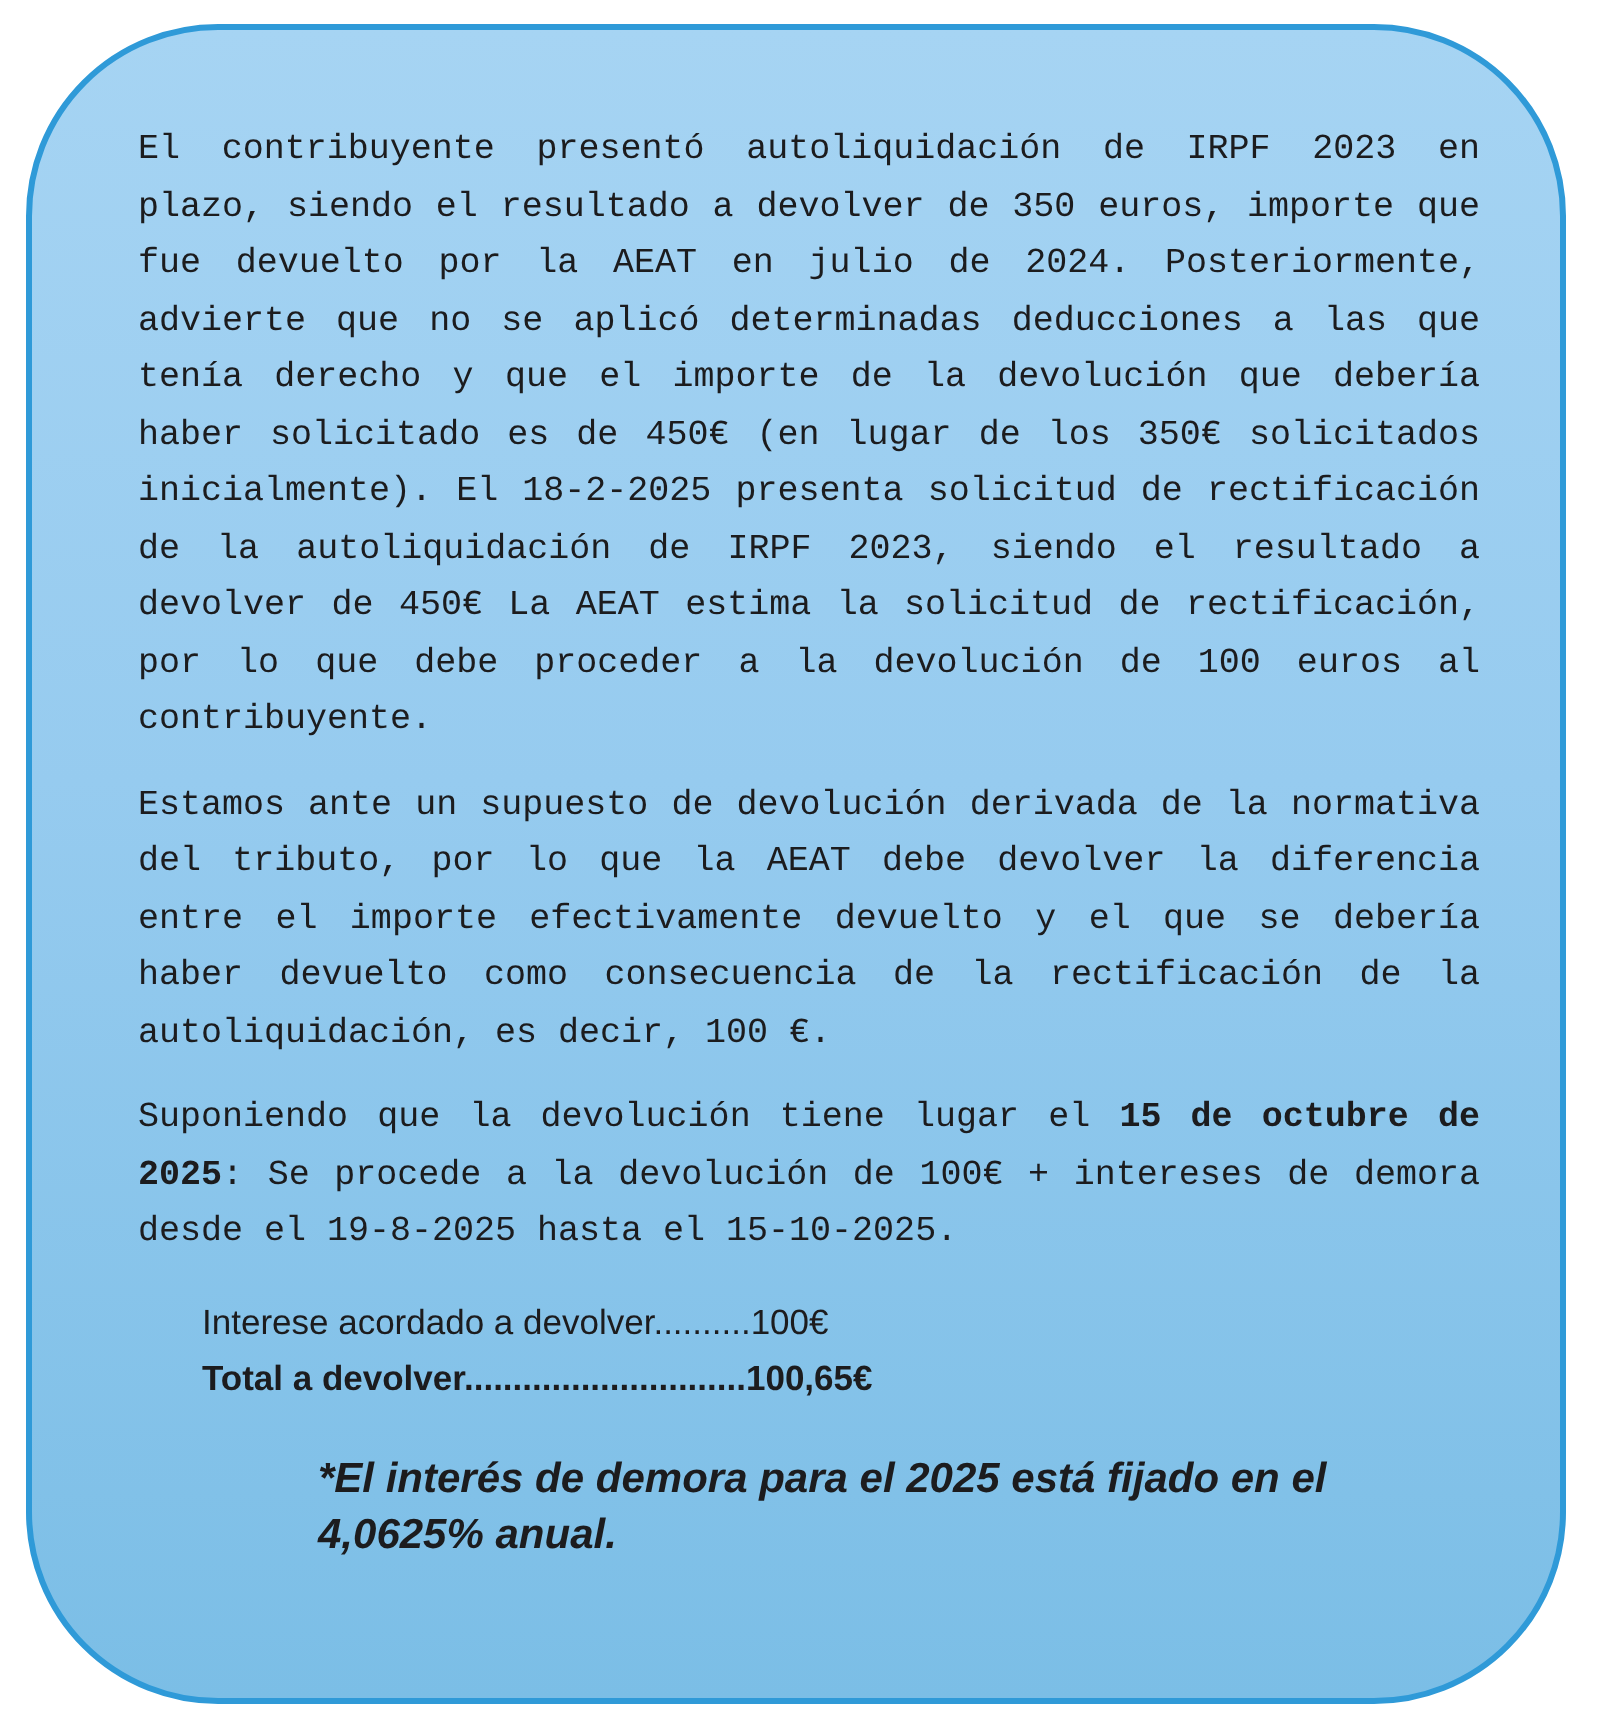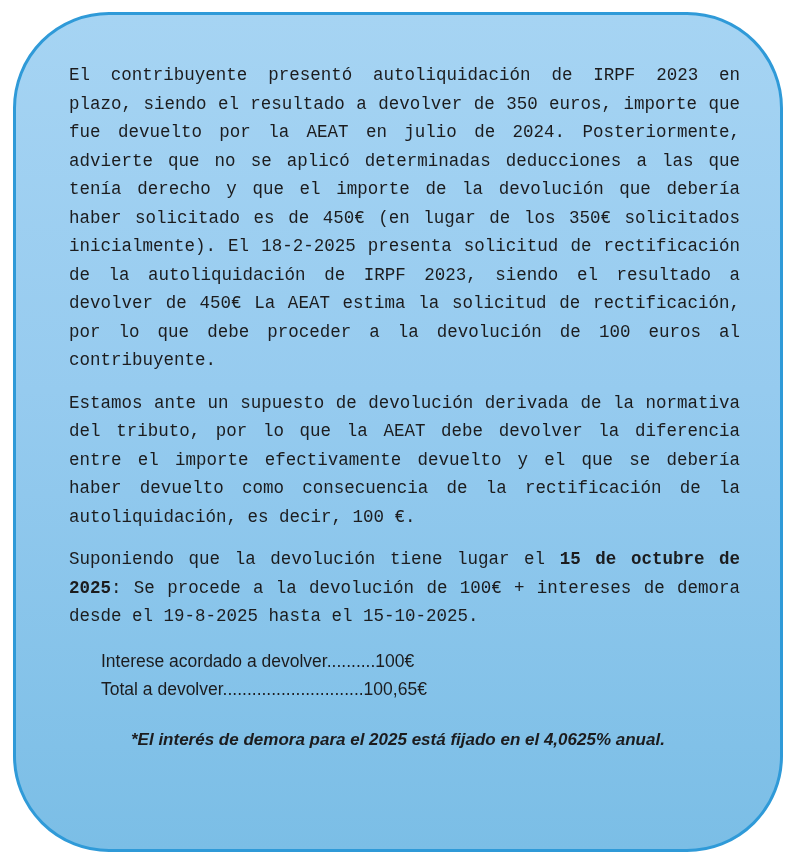--- a/index.html
+++ b/index.html
@@ -36,24 +36,24 @@
     text-align: justify;
     margin: 0 0 14px 0;
     font-family: Liberation Mono, monospace;
   }
   .para.plazo { text-indent: 4px; }
   .bold { font-weight: bold; }
   .summary {
     margin: 16px 0 0 32px;
   }
   .summary-line { white-space: pre; }
-  .summary-line.total { font-weight: normal; }
+  .summary-line.total { font-weight: bold; }
   .footnote {
-    margin: 22px 0 0 62px;
-    font-size: 17px;
+    margin: 22px 0 0 90px;
+    font-size: 21px;
     font-style: italic;
     font-weight: 600;
   }
 </style>
 </head>
 <body>
 
 <div class="card">
   <div class="content">
 

